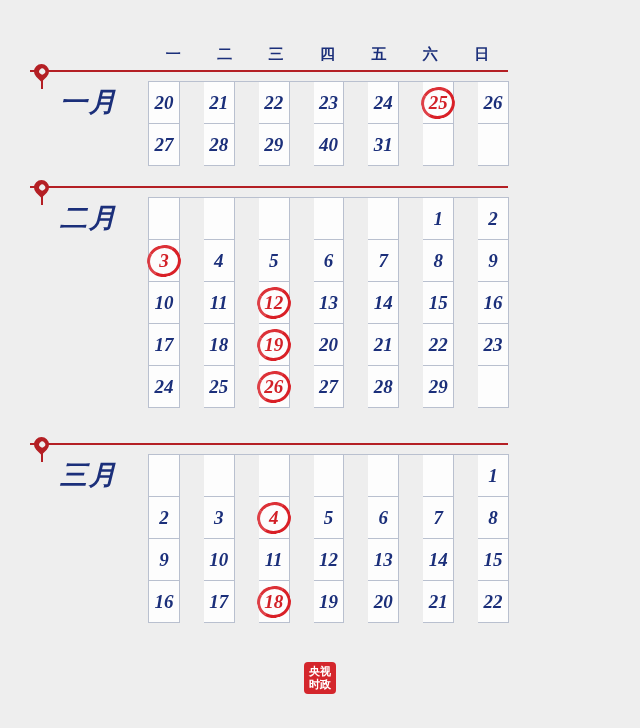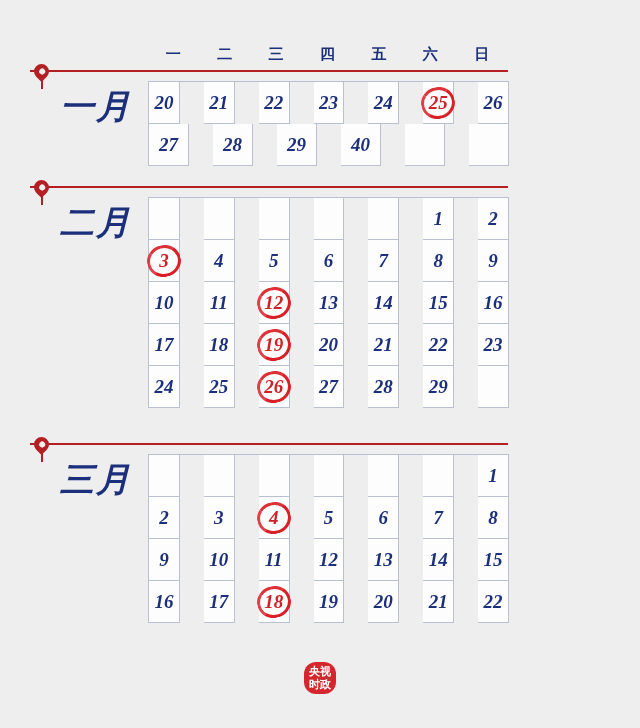--- a/index.html
+++ b/index.html
@@ -84,21 +84,21 @@
     left: 6.5px;
     top: 12px;
     width: 2px;
     height: 13px;
     background: #b41f24;
   }
   .month-name {
     position: absolute;
     left: 30px;
     top: 14px;
-    font-size: 34px;
+    font-size: 27px;
     font-weight: bold;
     font-style: italic;
     color: #1b2f7a;
     letter-spacing: 2px;
     white-space: nowrap;
     font-family: "Liberation Serif", serif;
   }
 
   
   .grid {
@@ -164,21 +164,21 @@
 
   
   .logo {
     position: absolute;
     left: 50%;
     bottom: 34px;
     margin-left: -16px;
     width: 32px;
     height: 32px;
     background: #d4262c;
-    border-radius: 12px;
+    border-radius: 4px;
     color: #ffffff;
     font-size: 11px;
     line-height: 13px;
     font-weight: bold;
     text-align: center;
     padding-top: 3px;
     box-sizing: border-box;
     letter-spacing: 0px;
   }
   .logo span { display: block; }
@@ -237,20 +237,23 @@
             </div>
             <div class="cell">
               <div class="num">28</div>
             </div>
             <div class="cell">
               <div class="num">29</div>
             </div>
             <div class="cell">
               <div class="num">40</div>
             </div>
+            <div class="cell">
+              <div class="num">31</div>
+            </div>
             <div class="cell empty"></div>
             <div class="cell empty"></div>
           </div>
         </div>
       </div>
       <div class="month-block" style="top: 186px;">
         <div class="month-rule"></div>
         <div class="pin">
           <div class="needle"></div>
           <div class="bulb"></div>

